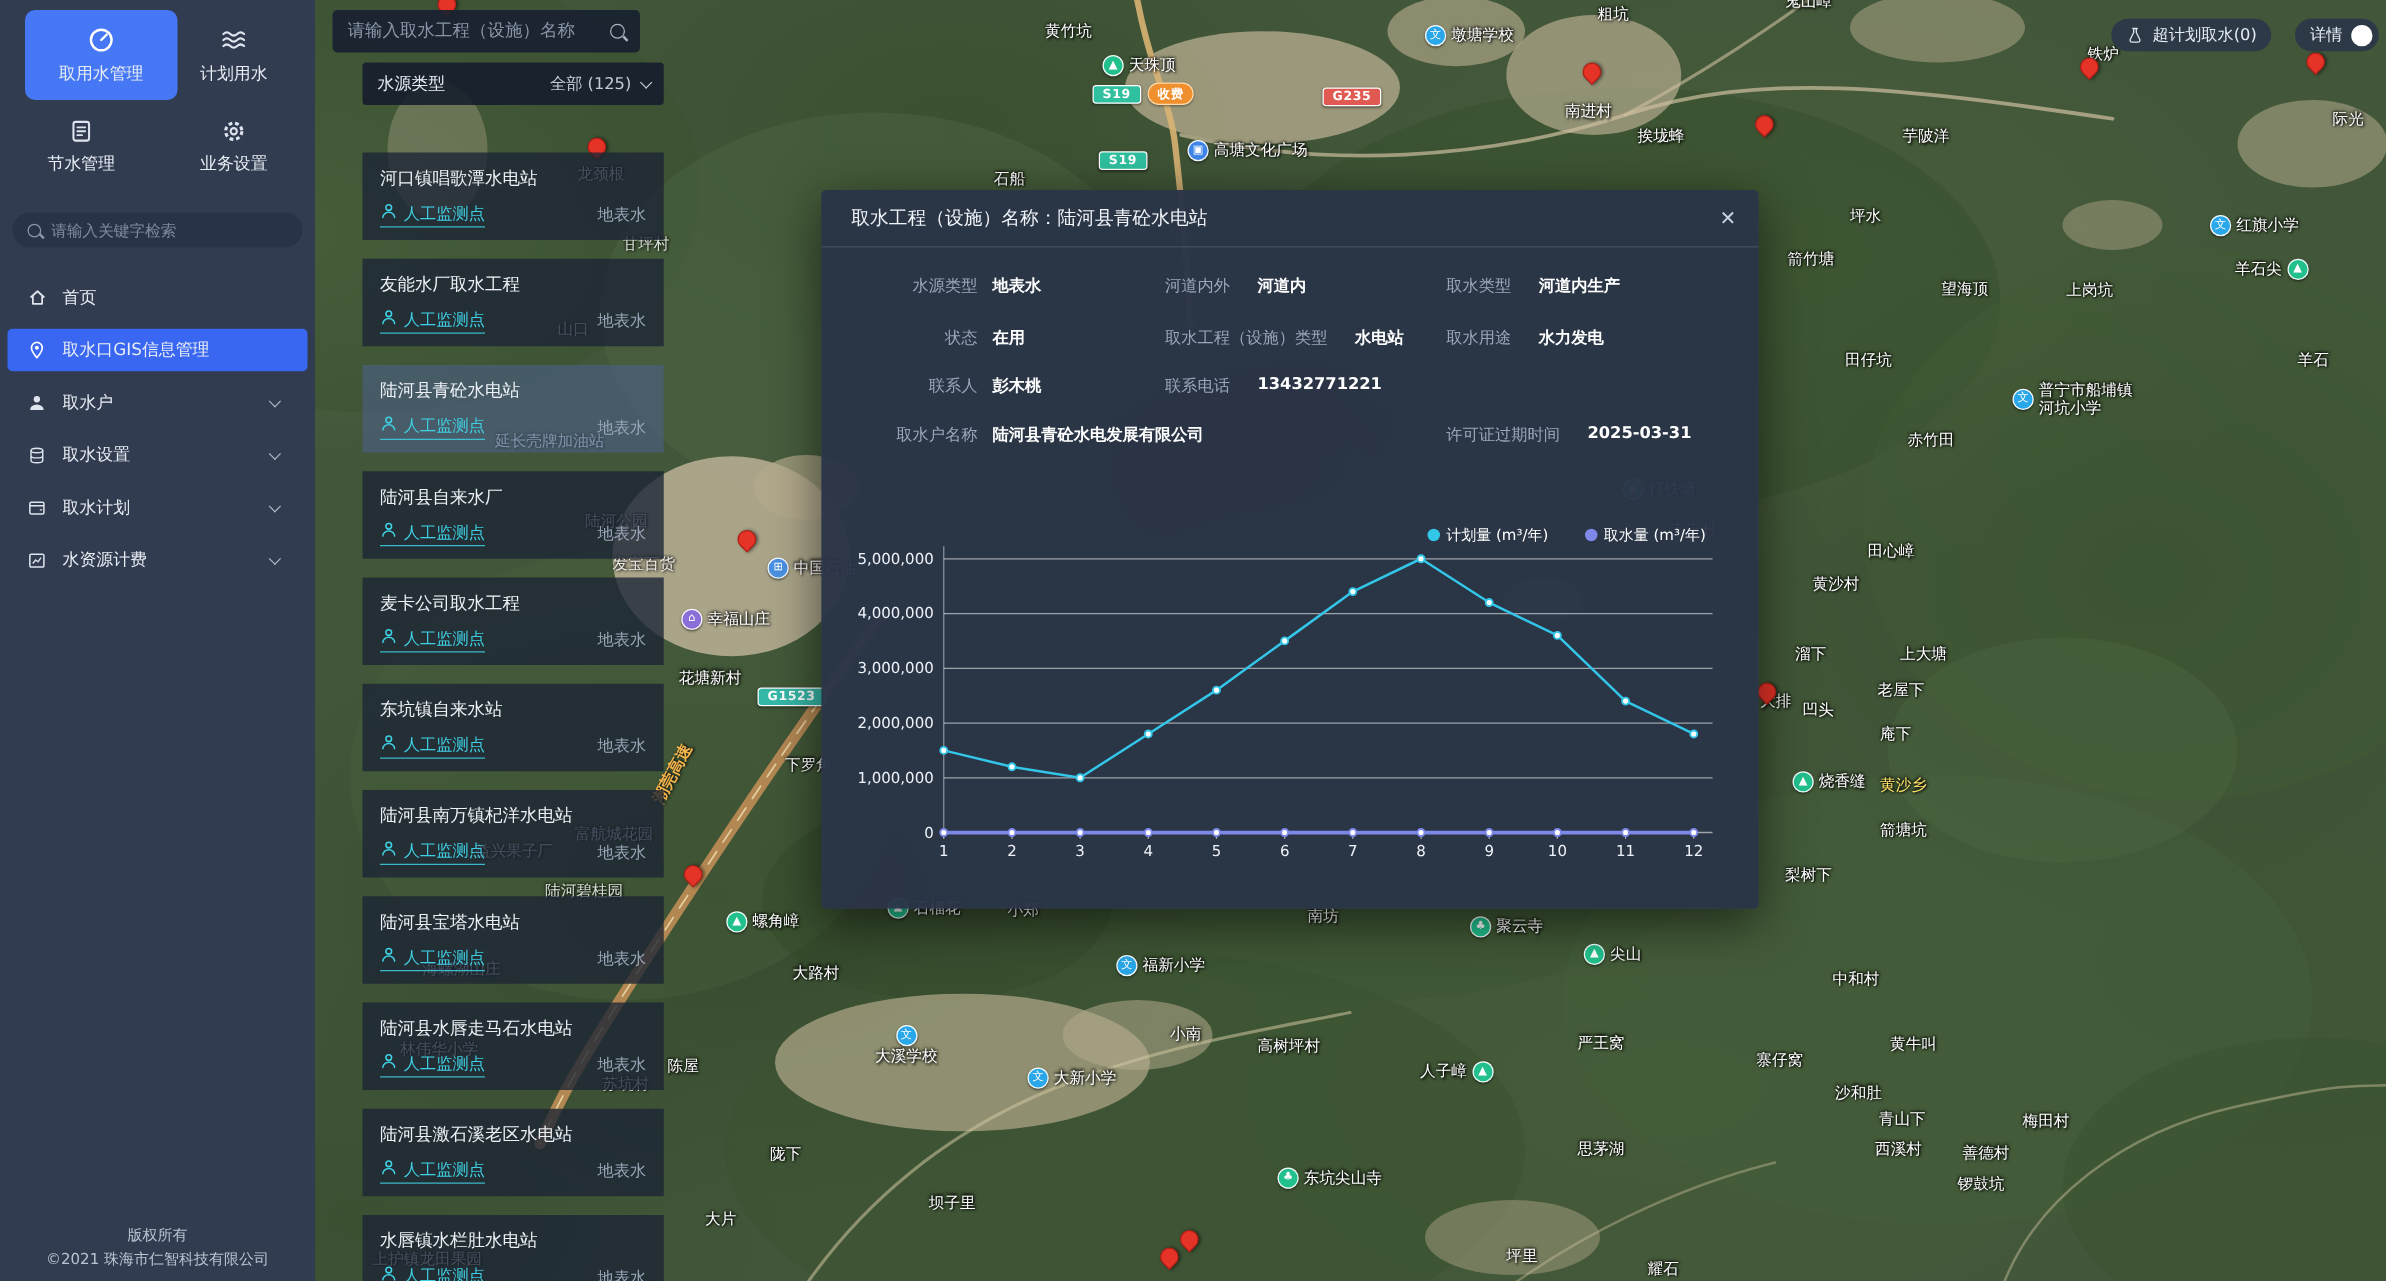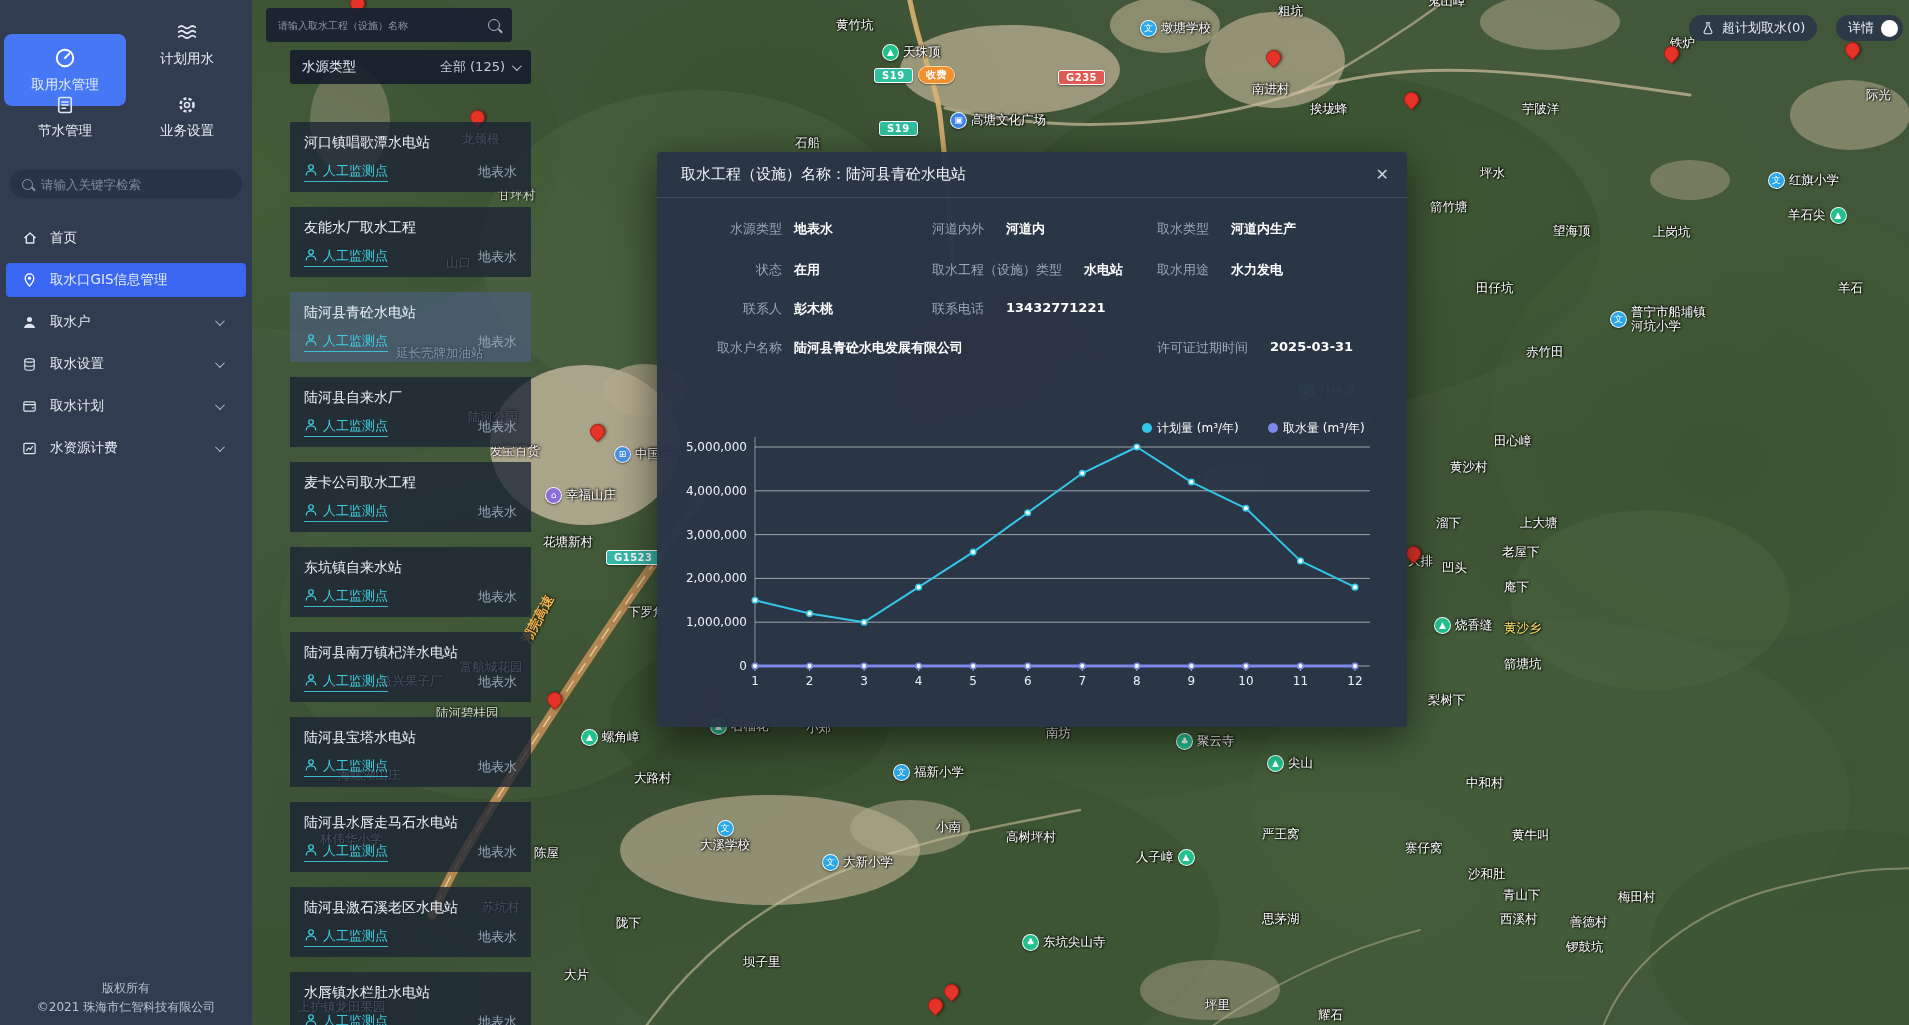--- a/index.html
+++ b/index.html
@@ -47,21 +47,21 @@
 
   
   .sidebar { position:absolute; left:0; top:0; width:252px; height:1025px; z-index:10;
     background:#313c50; color:#e8edf4; }
   .modules { position:relative; height:160px; }
   .module { position:absolute; width:122px; height:72px; border-radius:8px;
     display:flex; flex-direction:column; align-items:center; justify-content:center; gap:7px;
     font-size:13.5px; color:#e8edf4; cursor:pointer; }
   .module.active { background:#4678f5; }
   .module svg { display:block; }
-  .m1 { left:4px; top:8px;margin-top:26px; } .m2 { left:126px; top:8px; }
+  .m1 { left:20px; top:8px; } .m2 { left:126px; top:8px; }
   .m3 { left:4px; top:86px; height:62px; } .m4 { left:126px; top:86px; height:62px; }
   .side-search { position:absolute; left:10px; top:170px; width:232px; height:28px;
     background:#283349; border-radius:14px; display:flex; align-items:center; padding:0 12px; gap:8px; }
   .side-search input { flex:1; background:transparent; border:none; outline:none;
     color:#dfe6f0; font-size:12.5px; font-family:inherit; }
   .side-search input::placeholder { color:#7e8a9e; }
   .search-glyph { width:11px; height:11px; border:1.5px solid #8a95a8; border-radius:50%; position:relative; flex:0 0 auto;}
   .search-glyph::after { content:""; position:absolute; width:5px; height:1.5px; background:#8a95a8;
     transform:rotate(45deg); right:-4px; bottom:-1px; }
   .menu { position:absolute; left:6px; top:221px; width:240px; }
@@ -71,21 +71,21 @@
   .menu-item .mi-icon { width:16px; margin-left:16px; margin-right:12px; display:flex; }
   .menu-item .chev { position:absolute; right:24px; width:7px; height:7px;
     border-right:1.5px solid #aeb8c8; border-bottom:1.5px solid #aeb8c8; transform:rotate(45deg) translateY(-2px); }
   .side-footer { position:absolute; left:0; bottom:8px; width:252px; text-align:center;
     color:#b9c2cf; font-size:12px; line-height:1.6;margin-top:41px; }
 
   
   .panel-search { position:absolute; left:266px; top:8px; width:246px; height:34px; z-index:10;
     background:rgba(24,33,48,.92); border-radius:4px; display:flex; align-items:center; padding:0 12px; }
   .panel-search input { flex:1; background:transparent; border:none; outline:none;
-    color:#bef264; font-size:10px; font-family:inherit; }
+    color:#bef264; font-size:14px; font-family:inherit; }
   .panel-search input::placeholder { color:#8a95a8; }
   .panel-search .search-glyph { width:12px; height:12px; border-color:#aab4c4; }
   .panel-search .search-glyph::after { background:#aab4c4; }
   .station-panel { position:absolute; left:290px; top:50px; width:241px; z-index:10; }
   .list-header { height:34px; background:rgba(22,30,44,.9); border-radius:3px;
     display:flex; align-items:center; padding:0 12px; color:#e6ecf4; font-size:13.5px; }
   .list-header .filter { margin-left:auto; display:flex; align-items:center; gap:7px;
     color:#c3cbd8; font-size:13px; cursor:pointer; }
   .list-header .chev { width:7px; height:7px; border-right:1.5px solid #c3cbd8;
     border-bottom:1.5px solid #c3cbd8; transform:rotate(45deg) translateY(-2px); }
@@ -322,21 +322,21 @@
       </div>
       <div class="map-label  dim  " style="left:380px;top:674px">
         <span class="txt">益兴果子厂</span>
       </div>
       <div class="map-label  dim  " style="left:436px;top:706px">
         <span class="txt">陆河碧桂园</span>
       </div>
       <div class="map-label  dim  " style="left:338px;top:768px">
         <span class="txt">海螺湖山庄</span>
       </div>
-      <div class="map-label  dim  " style="left:482px;top:900px">
+      <div class="map-label  dim  " style="left:482px;top:860px">
         <span class="txt">苏坑村</span>
       </div>
       <div class="map-label  dim  " style="left:320px;top:832px">
         <span class="txt">林伟华小学</span>
       </div>
       <div class="map-label  dim  " style="left:298px;top:1000px">
         <span class="txt">上护镇龙田果园</span>
       </div>
       <div class="map-label    " style="left:581px;top:729px">
         <span class="micon" style="background:#21c08d">▲</span>

